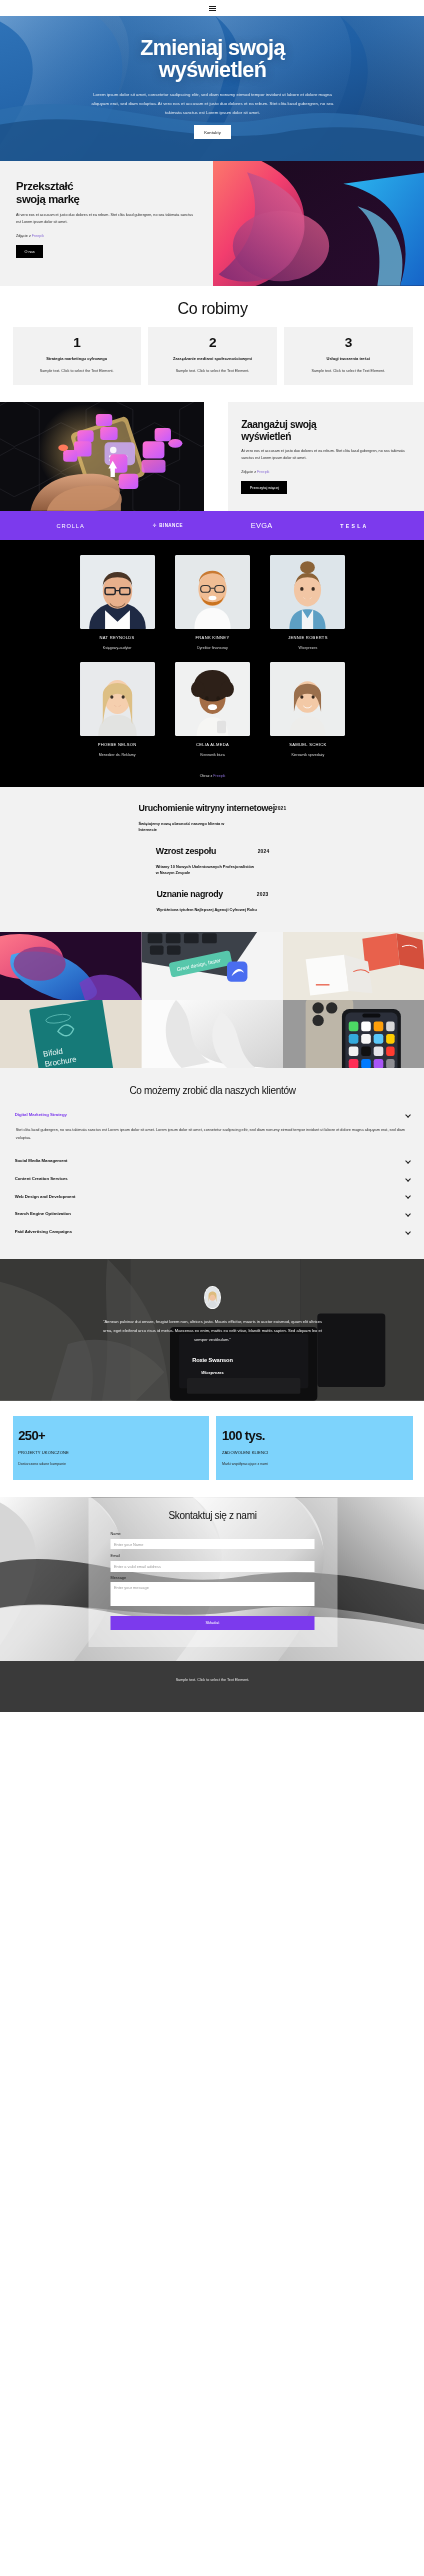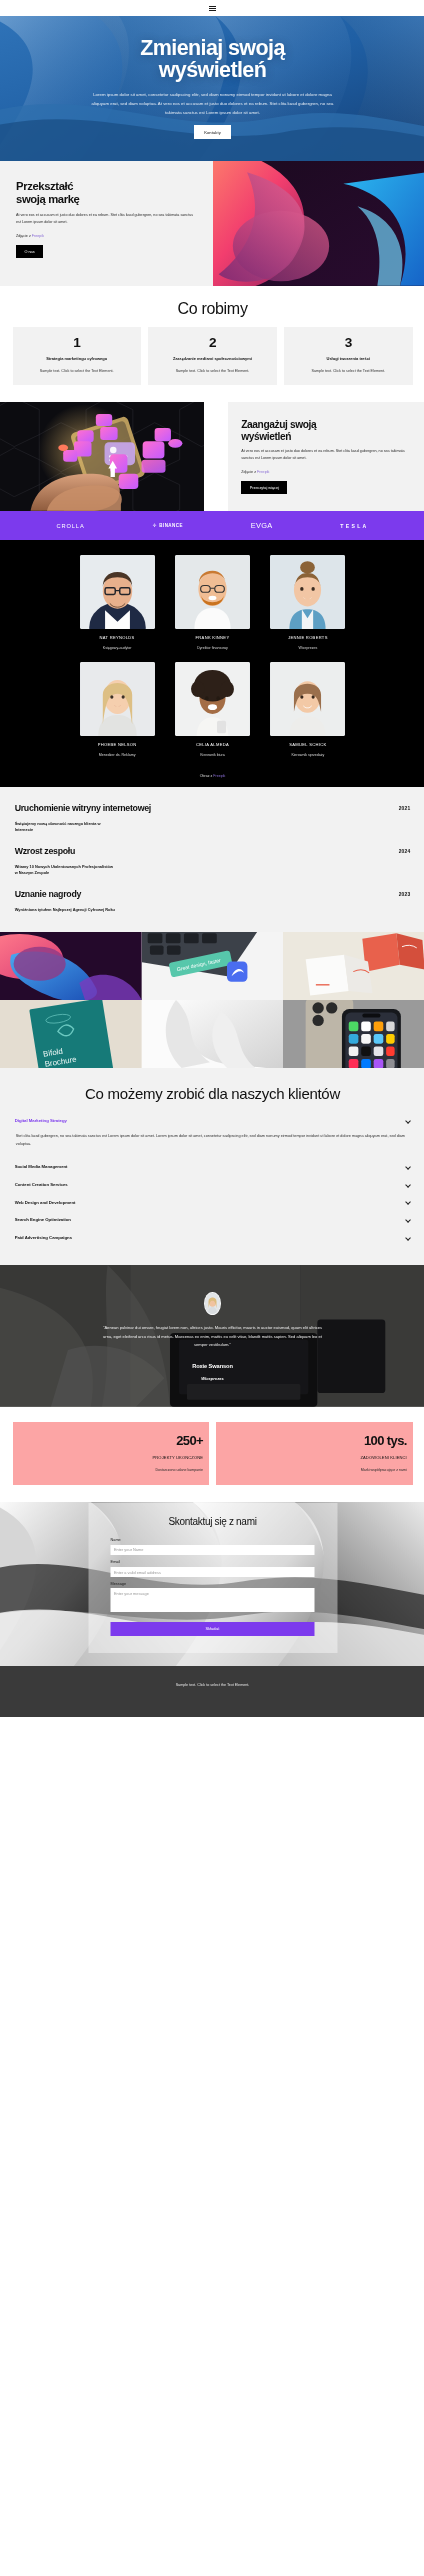--- a/index.html
+++ b/index.html
@@ -79,34 +79,34 @@
   .team-row { display:flex; justify-content:center; gap:20.4px; margin-bottom:12.5px; }
   .member { width:75px; text-align:center; }
   .member .ph { width:75px; height:74px; border-radius:1.7px; overflow:hidden; position:relative; background:#dde2e6; }
   .member .nm { color:#fff; font-size:4.1px; letter-spacing:0.3px; margin-top:6.2px; }
   .member .rl { color:#d8d8d8; font-size:3.6px; margin-top:5.7px; }
   .team-credit { text-align:center; font-size:3.6px; color:#d8d8d8; padding-top:4.5px; }
   .team-credit a { color:#8b6fd6; text-decoration:none; }
 
   
   .timeline { background:#f2f2f2; padding:17px 14.7px 19px; }
-  .tl-item { display:flex; justify-content:space-between; align-items:flex-start; margin-bottom:14px; }
+  .tl-item { display:flex; justify-content:center; align-items:flex-start; margin-bottom:14px; }
   .tl-item:last-child { margin-bottom:0; }
   .tl-left { max-width:72%; }
   .tl-left h3 { font-size:8.8px; font-weight:800; line-height:1.12; letter-spacing:-0.3px; }
   .tl-left p { font-size:3.9px; font-weight:700; line-height:1.6; margin-top:6.8px; max-width:102px; }
   .tl-year { font-size:4.9px; font-weight:800; letter-spacing:0.2px; padding-top:1.7px; }
 
   
   .gallery { display:grid; grid-template-columns:repeat(3,1fr); }
   .gcell { height:68px; position:relative; overflow:hidden; }
 
   
   .faq { background:#f2f2f2; padding:17px 14.7px 19px; }
-  .faq h2 { text-align:center; font-size:15px; font-weight:500; letter-spacing:-0.3px; line-height:1.18; margin-bottom:12.5px; }
+  .faq h2 { text-align:center; font-size:10px; font-weight:500; letter-spacing:-0.3px; line-height:1.18; margin-bottom:12.5px; }
   .acc-head { display:flex; justify-content:space-between; align-items:center; cursor:pointer; padding:2.3px 0; }
   .acc-title { font-size:4.3px; font-weight:700; letter-spacing:-0.03px; }
   .acc-title.open { color:#7c3aed; }
   .chev { width:5.1px; height:5.1px; position:relative; }
   .chev:before {
     content:""; position:absolute; left:0.6px; top:0.8px; width:3.1px; height:3.1px;
     border-right:0.7px solid #222; border-bottom:0.7px solid #222; transform:rotate(45deg);
   }
   .acc-body { font-size:3.8px; line-height:2.05; color:#2e2e2e; padding:8px 1.1px 9px 1.1px; }
   .acc-row { padding:4px 0; }
@@ -119,21 +119,21 @@
     width:17px; height:23px; border-radius:50%; margin:0 auto 9px; overflow:hidden;
     border:0.8px solid rgba(255,255,255,.85); background:#cfd4d8; position:relative;
   }
   .testi q, .testi .q { display:block; color:#f0f0f0; font-size:4.1px; line-height:2.15; max-width:226px; margin:0 auto; }
   .testi .who { color:#fff; font-size:5.7px; font-weight:800; margin-top:12.5px; letter-spacing:-0.1px; }
   .testi .role { color:#fff; font-size:4.1px; font-weight:700; font-style:italic; margin-top:6.8px; }
 
   
   .stats { background:#fff; padding:14.7px 12.5px 17px; }
   .stat-cards { display:flex; gap:7.4px; }
-  .stat { flex:1; background:#fca5a5; padding:12.5px 5.7px 13.6px; text-align:right; }
+  .stat { flex:1; background:#7dd3fc; padding:12.5px 5.7px 13.6px; text-align:left; }
   .stat .big { font-size:13px; font-weight:800; letter-spacing:-0.6px; line-height:1; }
   .stat .lbl { font-size:4.1px; margin-top:8px; letter-spacing:0.1px; }
   .stat .sub { font-size:3.6px; margin-top:7.4px; color:#2b2b2b; }
 
   
   .contact { position:relative; height:164px; overflow:hidden; }
   .contact-bg { position:absolute; inset:0; }
   .form-panel {
     position:absolute; left:50%; transform:translateX(-50%); top:1.1px;
     width:249px; background:rgba(255,255,255,.42); padding:12.5px 22.6px 17px;

